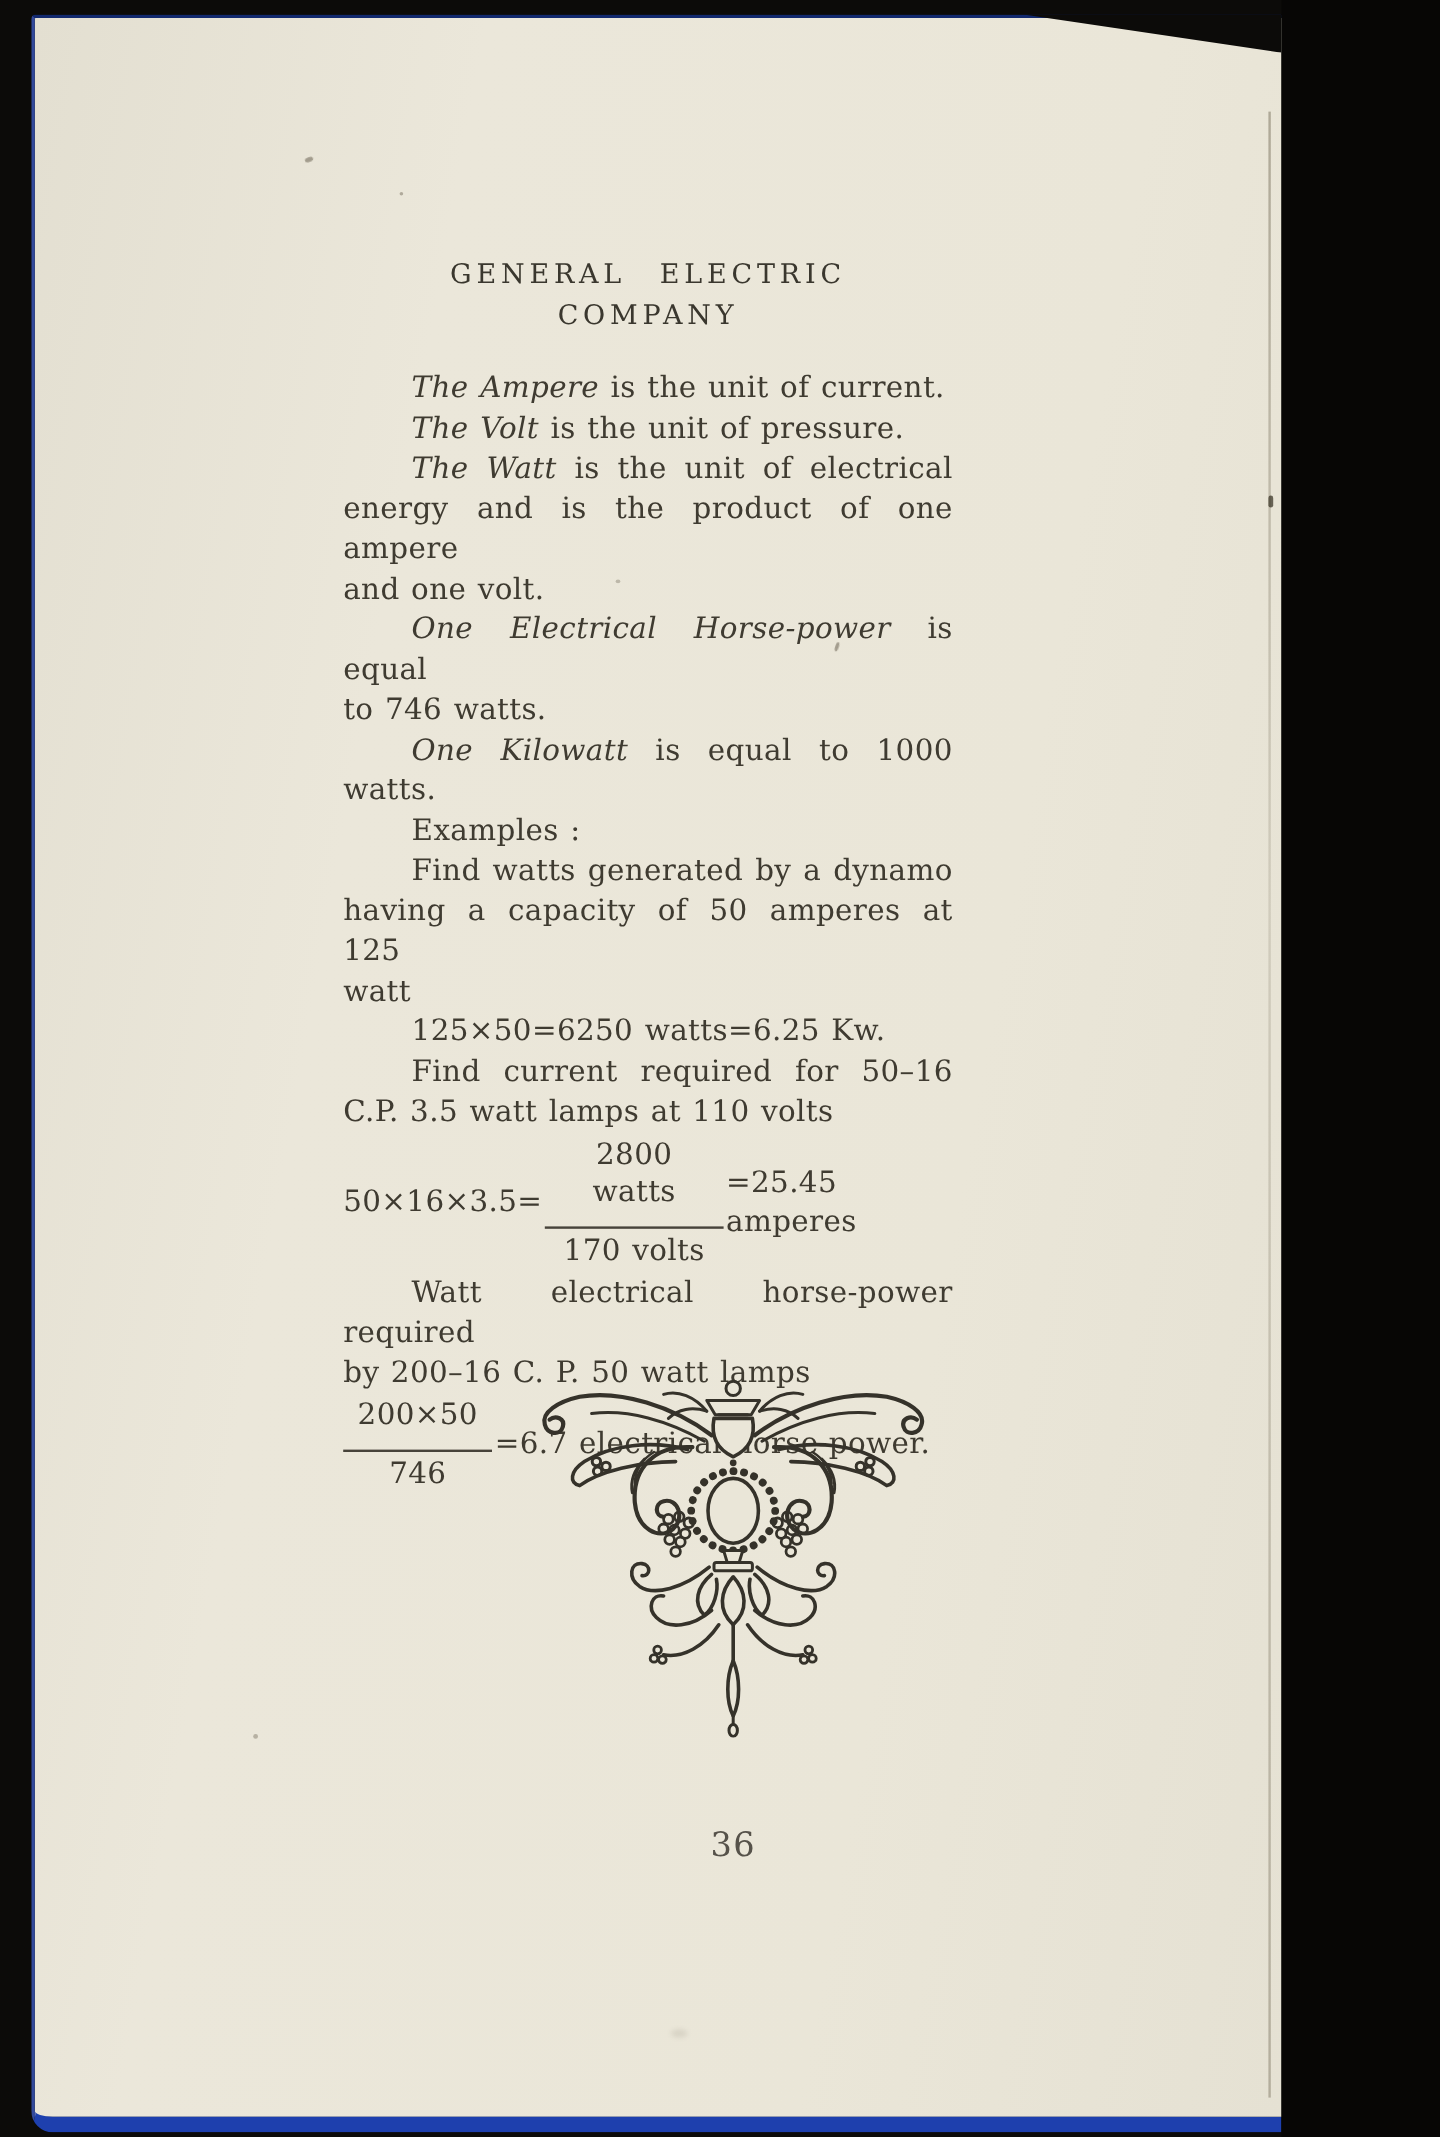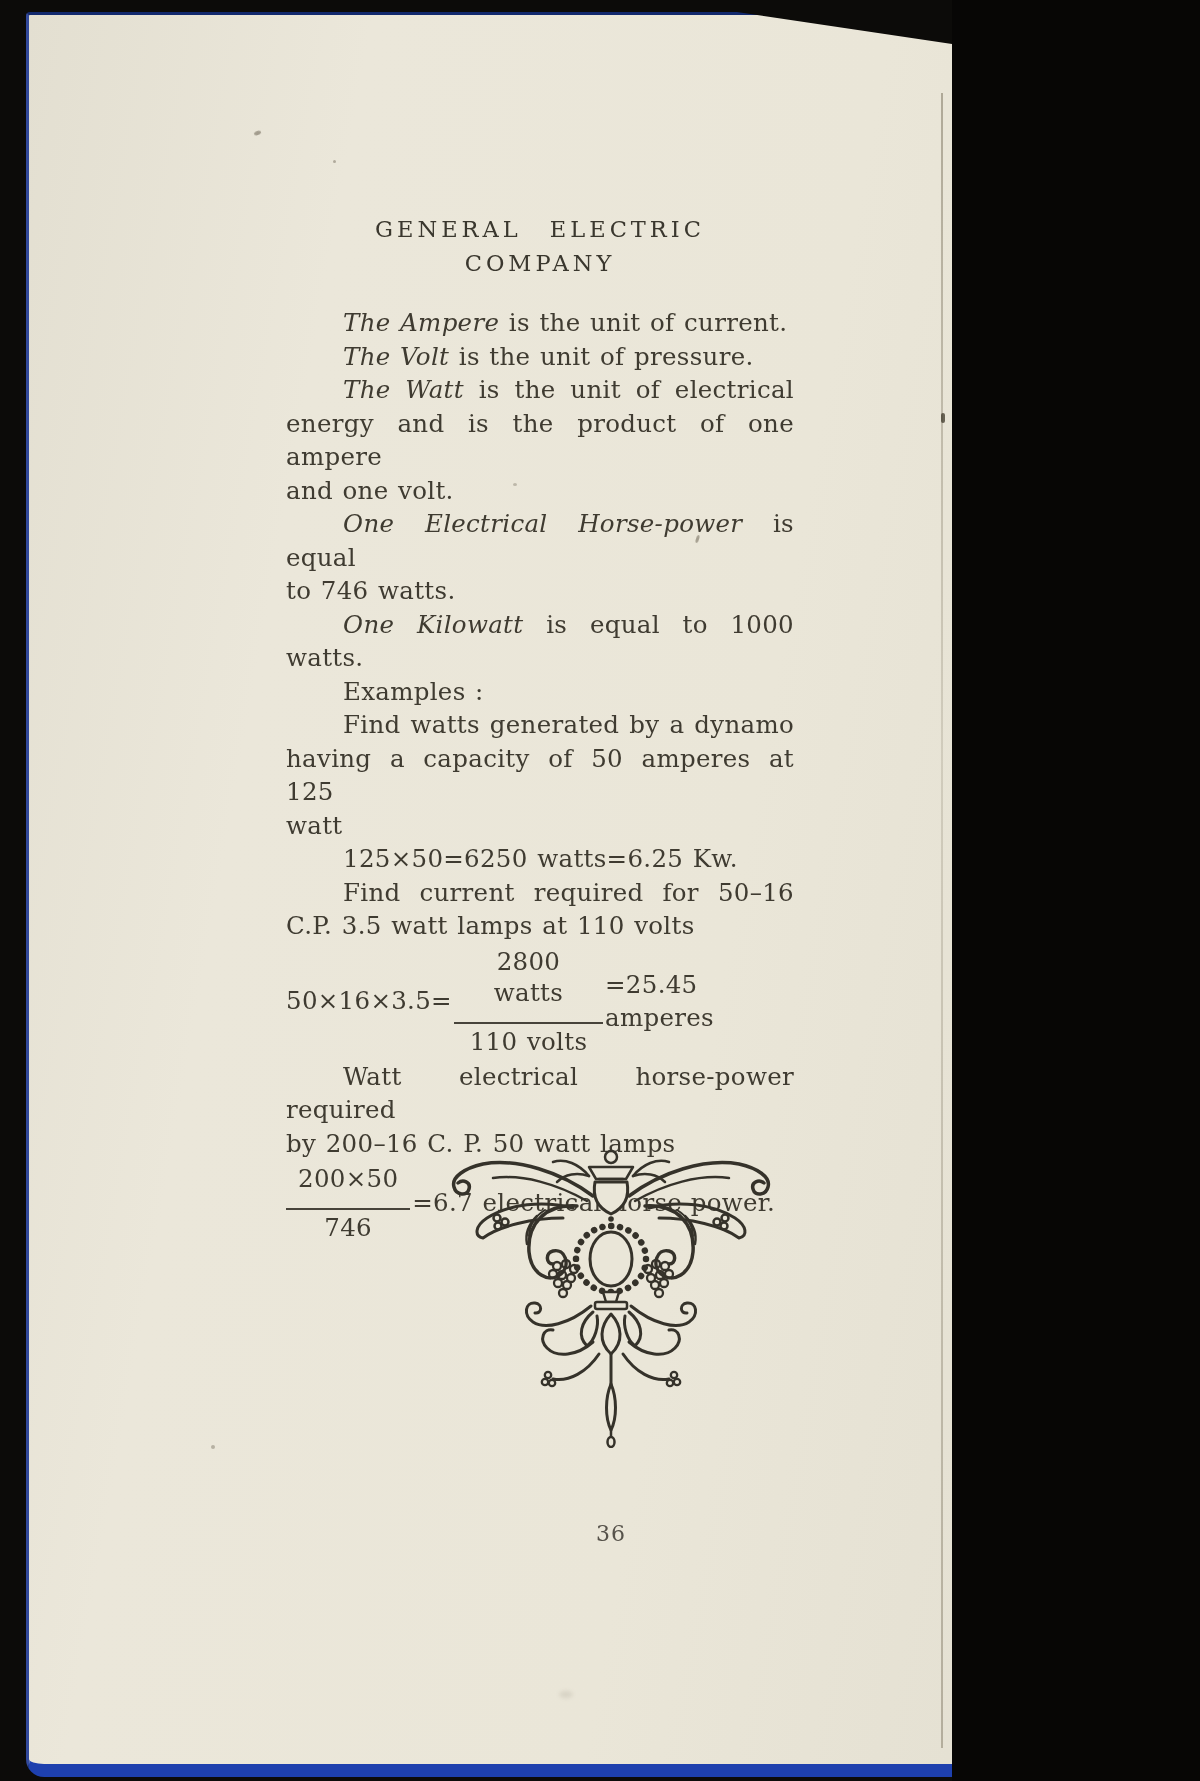--- a/index.html
+++ b/index.html
@@ -1,16 +1,16 @@
 <!DOCTYPE html>
 <html><head>
 <meta charset="utf-8">
 <style>
   html,body{margin:0;padding:0;background:#070605;}
-  #stage{position:relative;width:952px;height:1781px;background:#0c0b09;overflow:hidden;
+  #stage{position:relative;width:1068px;height:1781px;background:#0c0b09;overflow:hidden;
          font-family:"DejaVu Serif","Liberation Serif",serif;}
   
   .page{position:absolute;left:26px;top:12px;right:0;bottom:4px;
         background:linear-gradient(100deg,#e3dfd1 0%,#ebe7da 28%,#eae6d8 70%,#e5e1d3 100%);
         border-left:3px solid #32499b;border-bottom:13px solid #1e40ae;border-top:3px solid #12296e;
         border-radius:4px 0 0 18px;}
   .wedge{position:absolute;top:-3px;right:0;width:215px;height:32px;background:#0c0b09;
          clip-path:polygon(0 0,100% 0,100% 100%);}
   .fold{position:absolute;right:9px;top:78px;bottom:16px;width:2px;
         background:linear-gradient(180deg,rgba(104,95,74,.45),rgba(104,95,74,.18) 40%,rgba(104,95,74,.4));}
@@ -25,21 +25,21 @@
   .line.ind{text-indent:57px;}
   .it{font-style:italic;}
   
   .eqrow{display:flex;align-items:center;margin:3px 0;}
   .frac{display:inline-block;text-align:center;margin:0 2px;}
   .frac .num{display:block;line-height:31px;padding:0 12px 14px 12px;border-bottom:2px solid #47433a;}
   .frac .den{display:block;line-height:31px;padding:2px 12px 0 12px;}
   
   .ornament{position:absolute;left:412px;top:1131px;width:340px;height:302px;}
   .folio{position:absolute;left:412px;top:1506px;width:340px;text-align:center;
-         font-size:22px;color:#56524a;letter-spacing:1px;}
+         font-size:28px;color:#56524a;letter-spacing:1px;}
   
   .speck{position:absolute;background:#6a6252;border-radius:50%;filter:blur(.6px);}
   .s1{left:225px;top:116px;width:7px;height:4px;opacity:.55;transform:rotate(-20deg);}
   .s2{left:304px;top:145px;width:3px;height:3px;opacity:.45;}
   .s3{left:667px;top:520px;width:3px;height:8px;opacity:.55;transform:rotate(18deg);}
   .s4{left:484px;top:468px;width:4px;height:3px;opacity:.35;}
   .s5{left:182px;top:1430px;width:4px;height:4px;opacity:.4;}
   .s6{left:530px;top:1676px;width:14px;height:7px;opacity:.14;filter:blur(2px);}
 </style>
 </head>
@@ -66,21 +66,21 @@
           <div class="line"><span>watt</span></div>
           <div class="line ind"><span>125×50=6250 watts=6.25 Kw.</span></div>
           <div class="line ind just"><span>Find current required for 50–16</span></div>
           <div class="line"><span>C.P. 3.5 watt lamps at 110 volts</span></div>
         </div>
 
       <div class="eqrow">
         <span>50×16×3.5=</span>
         <span class="frac">
           <span class="num">2800 watts</span>
-          <span class="den">110 volts</span>
+          <span class="den">170 volts</span>
         </span>
         <span>=25.45 amperes</span>
       </div>
 
       <div id="lines-b">
           <div class="line ind just"><span>Watt electrical horse-power required</span></div>
           <div class="line"><span>by 200–16 C. P. 50 watt lamps</span></div>
         </div>
 
       <div class="eqrow">

